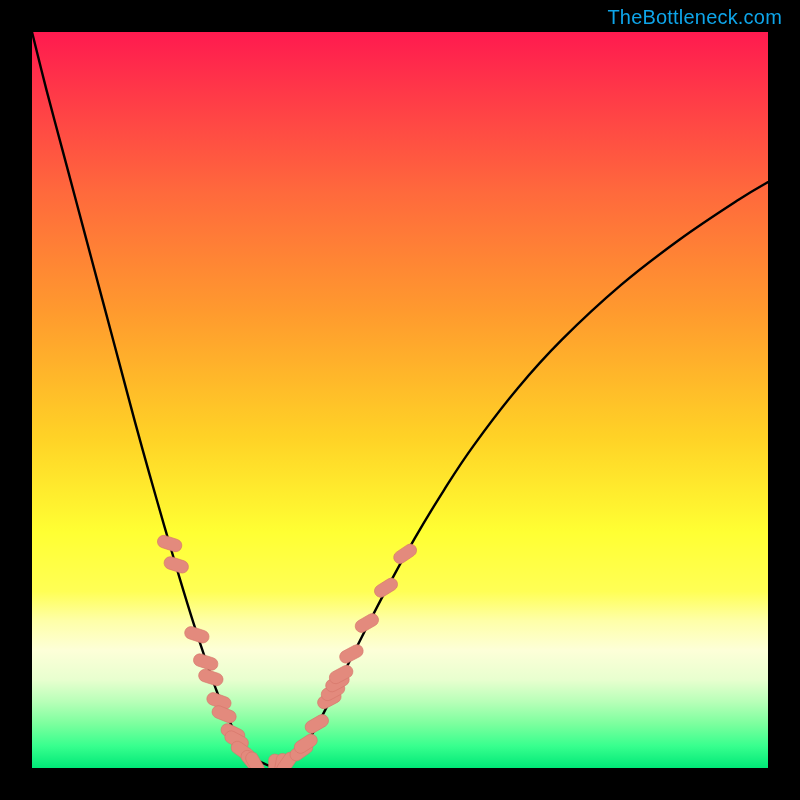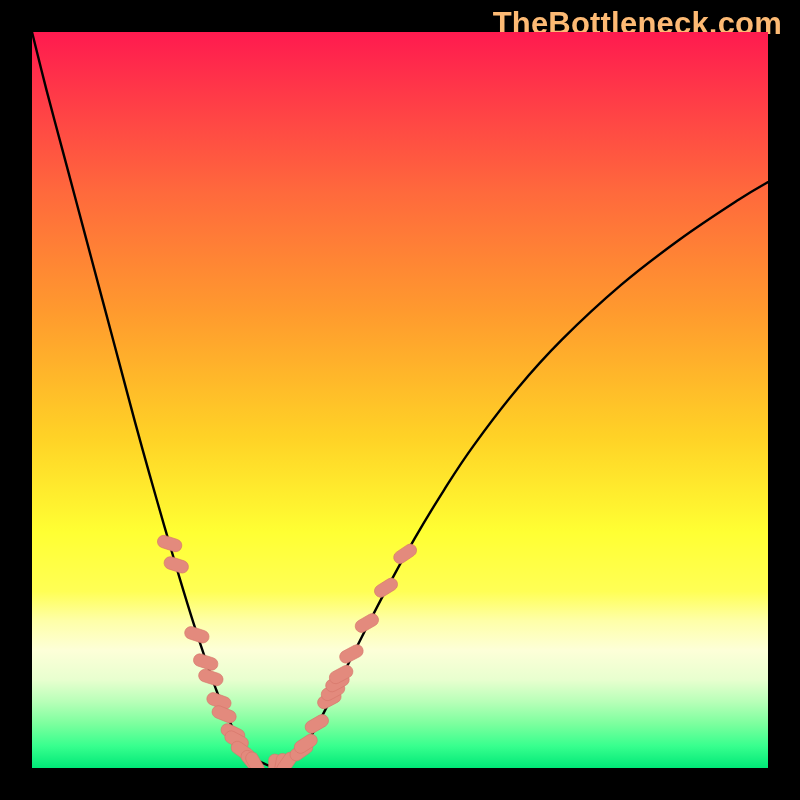--- a/index.html
+++ b/index.html
@@ -31,23 +31,23 @@
       #b8ffb8 91%,
       #7cff9e 94%,
       #38ff8e 97%,
       #00e877 100%
     );
   }
   .watermark {
     position: absolute;
     top: 6px;
     right: 18px;
-    color: #fdba74;
-    font-size: 31px;
-    font-weight: 700;
+    color: #0ea5e9;
+    font-size: 20px;
+    font-weight: 400;
     letter-spacing: 0.2px;
     user-select: none;
   }
   svg.plot {
     position: absolute;
     left: 0;
     top: 0;
     width: 736px;
     height: 736px;
   }

